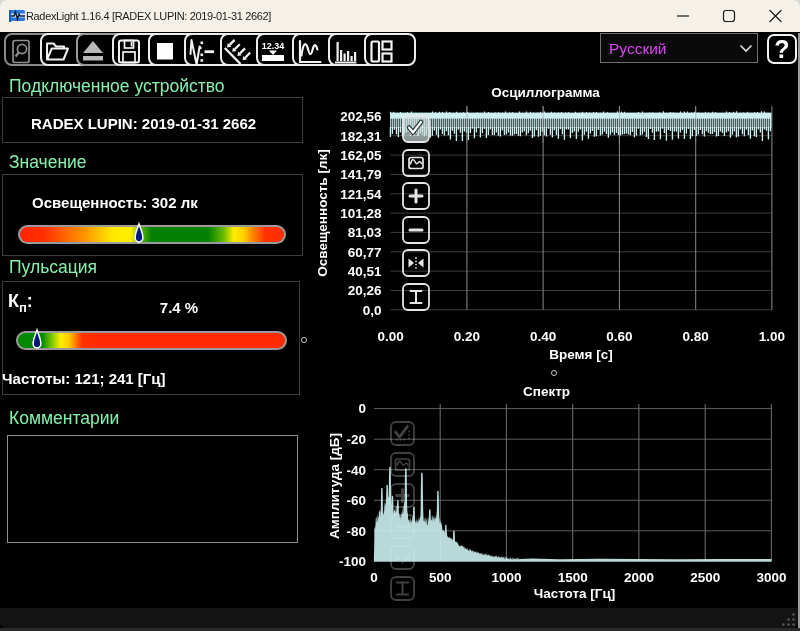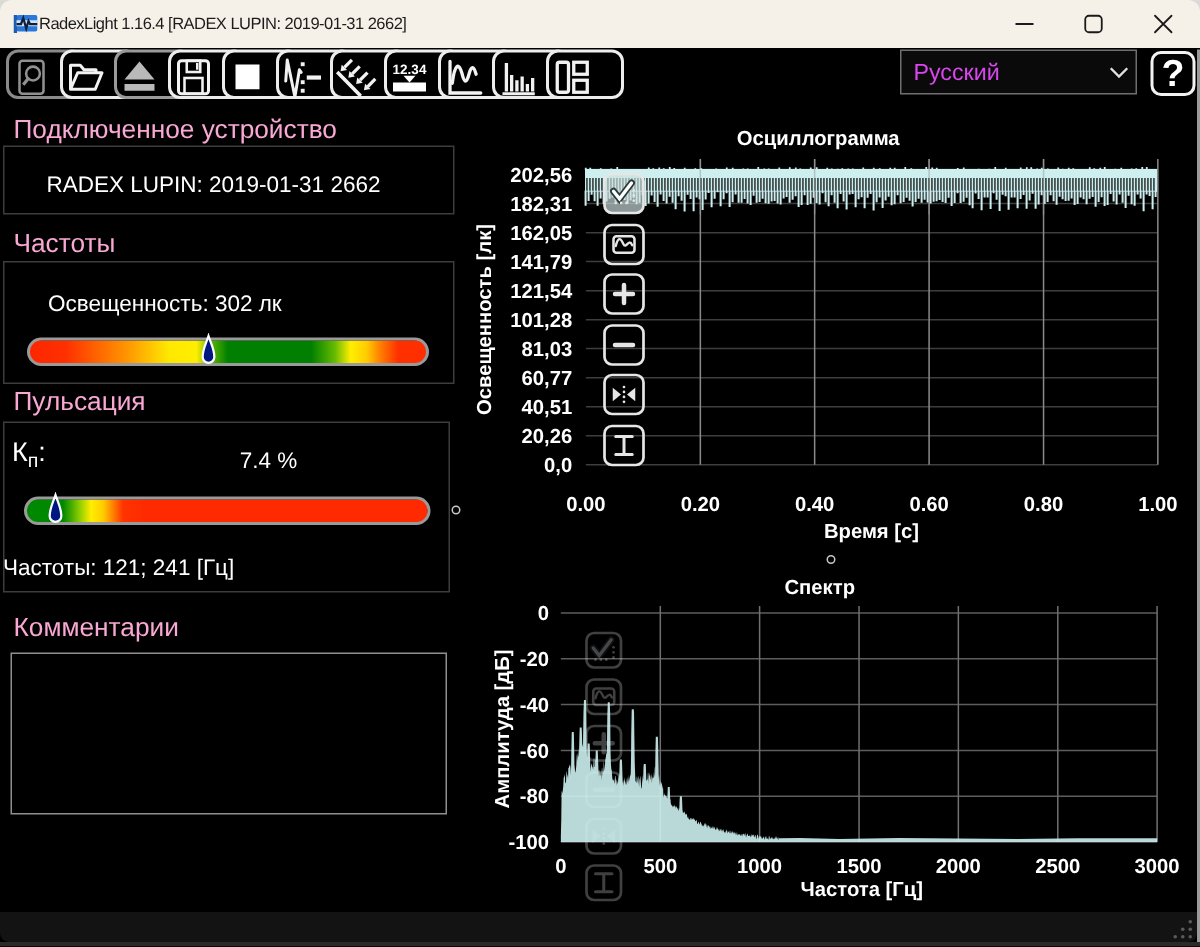--- a/index.html
+++ b/index.html
@@ -1,19 +1,19 @@
 <!DOCTYPE html>
 <html><head><meta charset="utf-8"><style>
 * {margin:0;padding:0;box-sizing:border-box}
 body {width:800px;height:631px;background:#000;overflow:hidden;position:relative;font-family:"Liberation Sans",sans-serif}
 .abs {position:absolute}
 .tbtn {position:absolute;top:1px;width:52px;height:33px;border:2px solid #ededed;border-radius:8px;background:#000}
-.lab {position:absolute;left:9px;color:#f9a8d4;font-size:17.5px}
+.lab {position:absolute;left:9px;color:#86efac;font-size:17.5px}
 .box {position:absolute;border:1px solid #3d3d3d;background:#000}
-.bw {color:#fff;font-weight:normal;font-size:15px}
+.bw {color:#fff;font-weight:bold;font-size:15px}
 </style></head><body>
 <div class="abs" style="left:0;top:0;width:800px;height:33px;background:#dcdad6"></div>
 <div class="abs" style="left:0;top:0;width:800px;height:32px;background:#f6f1e8;border-radius:8px 8px 0 0">
   <svg class="abs" style="left:9px;top:9px" width="16" height="13" viewBox="0 0 16 13">
     <rect x="2" y="1" width="14" height="11" rx="1.5" fill="#2b78dd"></rect>
     <rect x="0" y="1" width="2.4" height="12" fill="#1d5cb0"></rect>
     <rect x="2" y="4.5" width="14" height="4" fill="#cfe2f7"></rect>
     <path d="M2 7 h3 l1.5-4 2 7 1.5-5 1 2 h5" stroke="#10203a" stroke-width="1.5" fill="none"></path>
   </svg>
   <div class="abs" style="left:26px;top:0;height:32px;line-height:33px;font-size:11px;letter-spacing:-0.35px;color:#1c1c1c">RadexLight 1.16.4 [RADEX LUPIN: 2019-01-31 2662]</div>
@@ -115,21 +115,21 @@
         <path d="M1.5 1.5 L7 7 L12.5 1.5" stroke="#e0e0e0" stroke-width="1.6" fill="none"></path>
       </svg>
 </div>
 <div class="abs" style="left:767px;top:1.5px;width:30px;height:30px;border:2.5px solid #f2f2f2;border-radius:7px;text-align:center;line-height:26px;color:#fff;font-size:25px;font-weight:bold">?</div>
 </div>
 
 <div class="lab" style="top:76px">Подключенное устройство</div>
 <div class="box" style="left:2px;top:97px;width:301px;height:46px"></div>
 <div class="abs bw" style="left:31px;top:115px">RADEX LUPIN: 2019-01-31 2662</div>
 
-<div class="lab" style="top:152px">Частоты</div>
+<div class="lab" style="top:152px">Значение</div>
 <div class="box" style="left:2px;top:174px;width:301px;height:82px"></div>
 <div class="abs bw" style="left:32px;top:194px">Освещенность: 302 лк</div>
 <div class="abs" style="left:18px;top:225px;width:268px;height:19px;border:2px solid #9a9a9a;border-radius:10px;background:linear-gradient(90deg,#ff2600 0%,#ff3000 9%,#ff9900 25%,#ffe800 35%,#ffee00 42%,#55b300 46%,#007f00 50%,#007f00 71%,#66bb00 77%,#ffee00 81%,#ffcc00 85%,#ff8800 88%,#ff3000 93%,#ff2e00 100%)"></div>
 <svg class="abs" style="left:129px;top:222px" width="20" height="24" viewBox="-10 -1 20 24">
     <path d="M0 0 C1.5 4.6 3.9 8.8 3.9 14 A3.9 3.9 0 1 1 -3.9 14 C-3.9 8.8 -1.5 4.6 0 0 Z" transform="translate(0,1)" fill="#001680" stroke="#fff" stroke-width="1.5"></path>
   </svg>
 
 <div class="lab" style="top:257px">Пульсация</div>
 <div class="box" style="left:2px;top:281px;width:298px;height:114px"></div>
 <div class="abs bw" style="left:8px;top:291px;font-size:18px">К<sub style="font-size:13px">п</sub>:</div>

